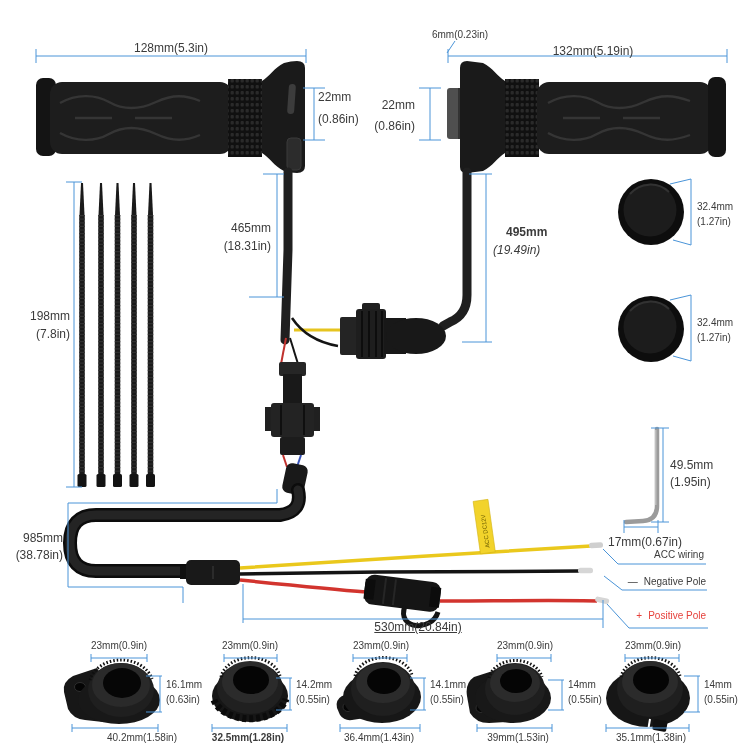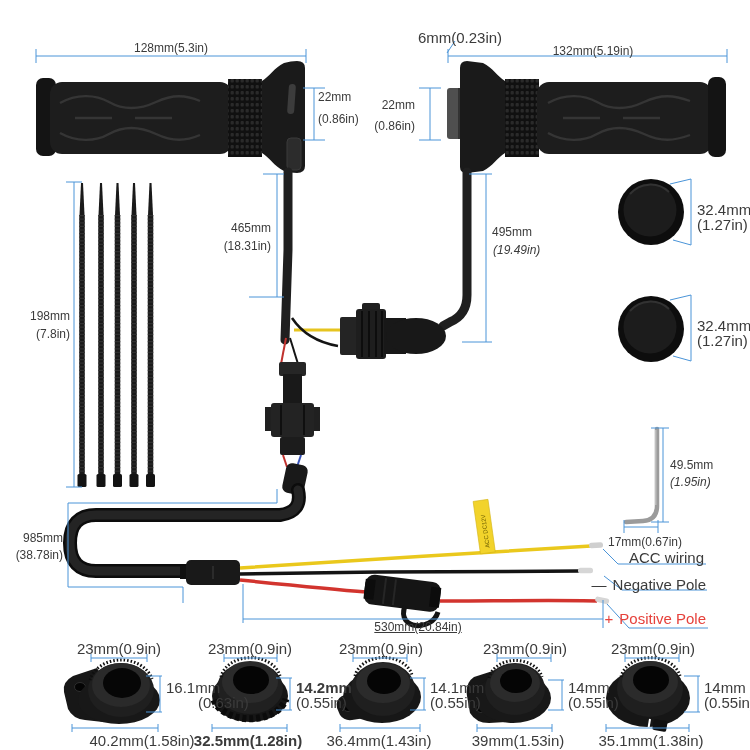--- a/index.html
+++ b/index.html
@@ -1,20 +1,20 @@
 <!DOCTYPE html>
 <html><head>
 <meta charset="utf-8">
 <style>
   html,body{margin:0;padding:0;background:#fff;}
   #canvas{position:relative;width:750px;height:750px;background:#ffffff;overflow:hidden;
           font-family:"Liberation Sans",sans-serif;}
   #art{position:absolute;left:0;top:0;}
   .lbl{position:absolute;font:12px/1.2 "Liberation Sans",sans-serif;color:#3b3b3b;white-space:nowrap;}
-  .s11{font-size:15px;}
+  .s11{font-size:10px;}
   .c{transform:translateX(-50%);}
   .r{transform:translateX(-100%);}
   .red{color:#e6413b;}
   .sign{display:inline-block;margin-right:6px;}
 </style>
 </head>
 <body>
 
 <div id="canvas">
 
@@ -267,50 +267,50 @@
 <div class="lbl" style="left:318px;top:90px;">22mm</div>
 <div class="lbl" style="left:318px;top:112px;">(0.86in)</div>
 
 <div class="lbl c s11" style="left:460px;top:29px;">6mm(0.23in)</div>
 <div class="lbl c" style="left:593px;top:44px;">132mm(5.19in)</div>
 <div class="lbl r" style="left:415px;top:98px;">22mm</div>
 <div class="lbl r" style="left:415px;top:119px;">(0.86in)</div>
 
 <div class="lbl r" style="left:271px;top:221px;">465mm</div>
 <div class="lbl r" style="left:271px;top:239px;">(18.31in)</div>
-<div class="lbl" style="left:492px;top:225px;">495mm</div>
+<div class="lbl" style="left:506px;top:225px;font-weight:bold;">495mm</div>
 <div class="lbl" style="left:493px;top:243px;font-style:italic;">(19.49in)</div>
 
 <div class="lbl r" style="left:70px;top:309px;">198mm</div>
 <div class="lbl r" style="left:70px;top:327px;">(7.8in)</div>
 
 <div class="lbl s11" style="left:697px;top:201px;">32.4mm</div>
 <div class="lbl s11" style="left:697px;top:216px;">(1.27in)</div>
 <div class="lbl s11" style="left:697px;top:317px;">32.4mm</div>
 <div class="lbl s11" style="left:697px;top:332px;">(1.27in)</div>
 
 <div class="lbl" style="left:670px;top:458px;text-align:right;">49.5mm</div>
-<div class="lbl" style="left:670px;top:475px;font-style:italic;">(1.95in)</div>
+<div class="lbl" style="left:670px;top:475px;">(1.95in)</div>
 <div class="lbl c" style="left:645px;top:535px;">17mm(0.67in)</div>
 
 <div class="lbl r" style="left:63px;top:531px;">985mm</div>
 <div class="lbl r" style="left:63px;top:548px;">(38.78in)</div>
 <div class="lbl c" style="left:418px;top:620px;text-decoration:underline;">530mm(20.84in)</div>
 
 <div class="lbl r s11" style="left:704px;top:549px;">ACC wiring</div>
 <div class="lbl r s11" style="left:706px;top:576px;"><span class="sign">—</span><span>Negative Pole</span></div>
 <div class="lbl r s11 red" style="left:706px;top:610px;"><span class="sign">+</span><span>Positive Pole</span></div>
 
 <div class="lbl c s11" style="left:119px;top:640px;">23mm(0.9in)</div>
 <div class="lbl s11" style="left:166px;top:679px;">16.1mm</div>
-<div class="lbl s11" style="left:166px;top:694px;margin-left:32px;">(0.63in)</div>
+<div class="lbl s11" style="left:166px;top:694px;">(0.63in)</div>
 <div class="lbl c s11" style="left:114px;top:732px;margin-left:28px;">40.2mm(1.58in)</div>
 
 <div class="lbl c s11" style="left:250px;top:640px;">23mm(0.9in)</div>
-<div class="lbl s11" style="left:296px;top:679px;font-weight:bold;">14.2mm</div>
+<div class="lbl s11" style="left:296px;top:679px;">14.2mm</div>
 <div class="lbl s11" style="left:296px;top:694px;">(0.55in)</div>
 <div class="lbl c s11" style="left:248px;top:732px;font-weight:bold;">32.5mm(1.28in)</div>
 
 <div class="lbl c s11" style="left:381px;top:640px;">23mm(0.9in)</div>
 <div class="lbl s11" style="left:430px;top:679px;">14.1mm</div>
 <div class="lbl s11" style="left:430px;top:694px;">(0.55in)</div>
 <div class="lbl c s11" style="left:379px;top:732px;">36.4mm(1.43in)</div>
 
 <div class="lbl c s11" style="left:525px;top:640px;">23mm(0.9in)</div>
 <div class="lbl s11" style="left:568px;top:679px;">14mm</div>

